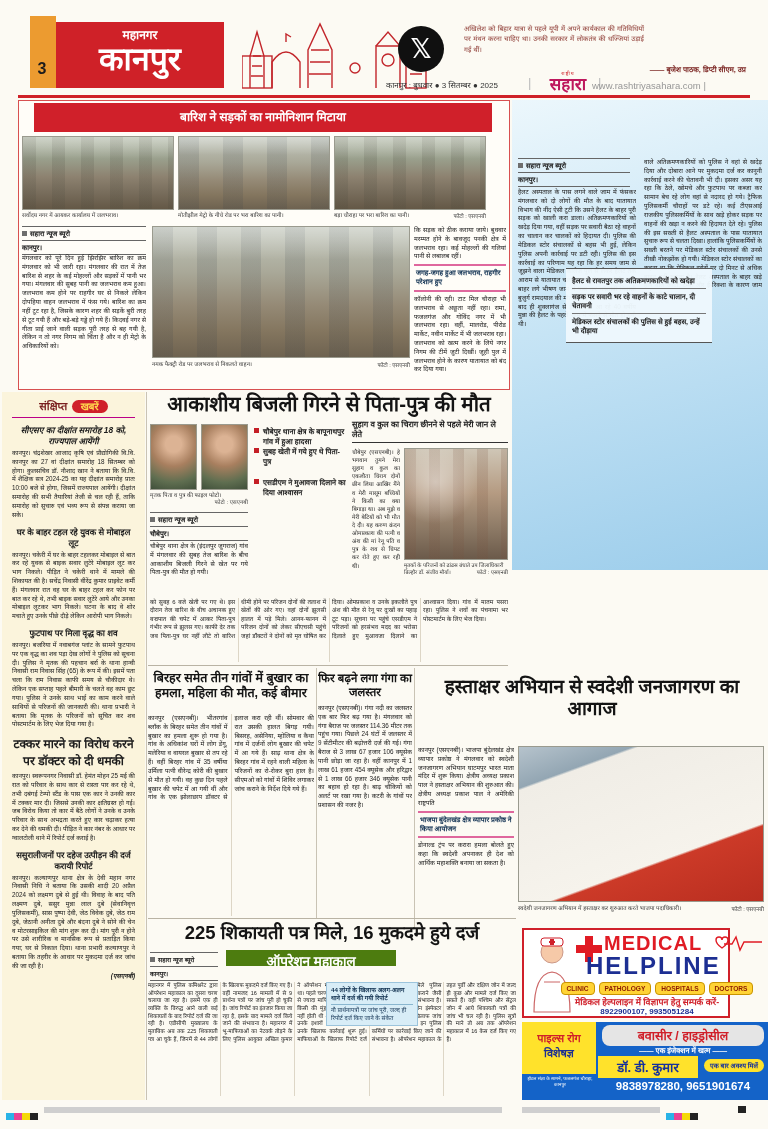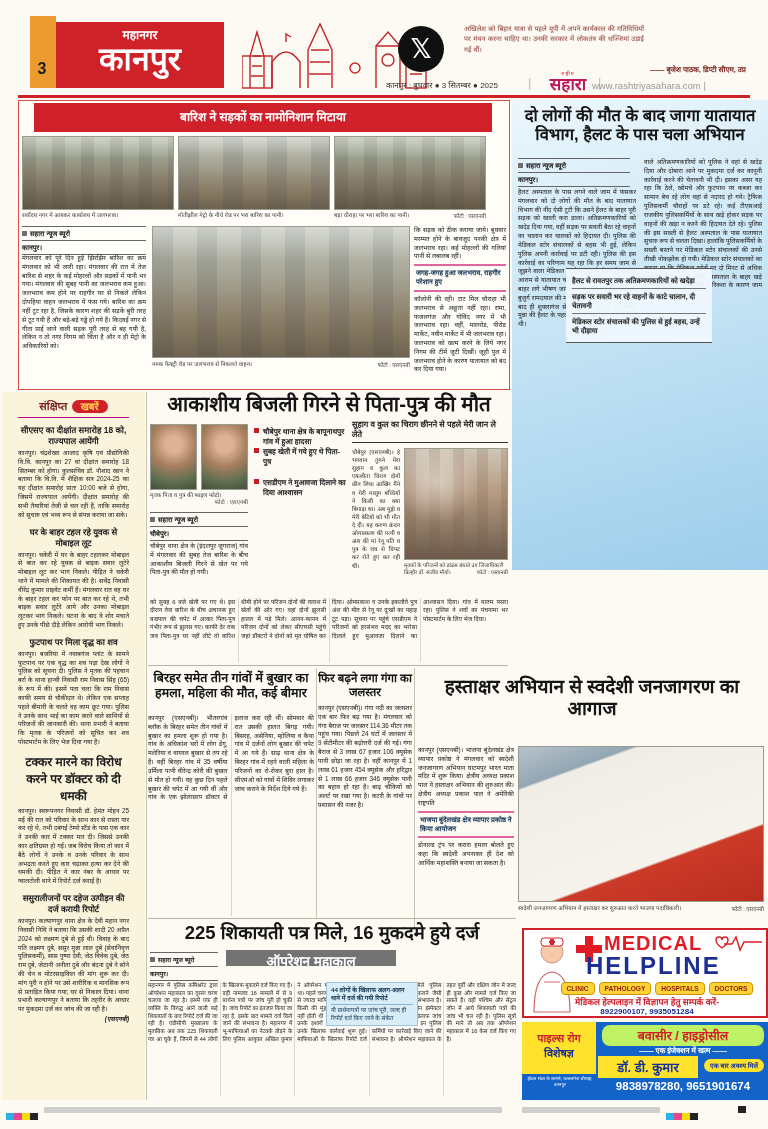--- a/index.html
+++ b/index.html
@@ -105,43 +105,42 @@
   <div class="t cap" style="left:152px;top:361px;width:190px;">नमक फैक्ट्री रोड पर जलभराव से निकलते वाहन।</div>
   <div class="t credit" style="left:352px;top:361px;width:58px;">फोटो : एसएनबी</div>
 
   <div class="t" style="left:414px;top:226px;width:92px;height:160px;overflow:hidden;">
     <div class="bt">कि सड़क को ठीक कराया जाये। बुधवार मरम्मत होने के बावजूद पनकी क्षेत्र में जलभराव रहा। कई मोहल्लों की गलियां पानी से लबालब रहीं।</div>
     <div class="hbox" style="margin:3px 0;">जगह-जगह हुआ जलभराव, राहगीर परेशान हुए</div>
     <div class="bt">कॉलोनी की रही। टाट मिल चौराहा भी जलभराव से अछूता नहीं रहा। रामा, फजलगंज और गोविंद नगर में भी जलभराव रहा। वहीं, मालरोड, पीरोड मार्केट, नवीन मार्केट में भी जलभराव रहा। जलभराव को खत्म करने के लिये नगर निगम की टीमें जुटी दिखीं। जूही पुल में जलभराव होने के कारण यातायात को बंद कर दिया गया।</div>
   </div>
 
   <div class="t" style="left:512px;top:100px;width:256px;height:470px;background:linear-gradient(165deg,#ecf7fc 0%,#c6e4f5 45%,#9ccdeb 100%);"></div>
-  <div class="t hl" style="left:518px;top:106px;width:244px;font-size:16.5px;">दो लोगों की मौत के बाद जागा यातायात विभाग, हैलट के पास चला अभियान</div>
   <div class="t byline" style="left:518px;top:158px;width:112px;">
     <div class="byrow">
         <span class="sq"></span>
         <span>सहारा न्यूज ब्यूरो</span>
       </div>
     <div class="bycity">कानपुर।</div>
   </div>
   <div class="t bt" style="left:518px;top:188px;width:118px;height:374px;">हैलट अस्पताल के पास लगने वाले जाम में फंसकर मंगलवार को दो लोगों की मौत के बाद यातायात विभाग की नींद ऐसी टूटी कि उसने हैलट के बाहर पूरी सड़क को खाली करा डाला। अतिक्रमणकारियों को खदेड़ दिया गया, वहीं सड़क पर सवारी बैठा रहे वाहनों का चालान कर चालकों को हिदायत दी। पुलिस की मेडिकल स्टोर संचालकों से बहस भी हुई, लेकिन पुलिस अपनी कार्रवाई पर डटी रही। पुलिस की इस कार्रवाई का परिणाम यह रहा कि हर समय जाम से जूझने वाला मेडिकल कालेज पुल से लेकर हैलट तक आराम से यातायात चलता रहा। सोमवार को हैलट के बाहर लगे भीषण जाम में फंस कर कौशांबी निवासी बुजुर्ग रामदयाल की मौत हो गई थी। करीब 20 मिनट बाद ही शुक्लागंज से इलाज को आ रहे 40 वर्षीय मुन्ना की हैलट के पहले जाम में फंसने से मौत हो गयी थी।</div>
   <div class="t bt" style="left:644px;top:158px;width:118px;height:404px;">वाले अतिक्रमणकारियों को पुलिस ने वहां से खदेड़ दिया और दोबारा आने पर मुकदमा दर्ज कर कानूनी कार्रवाई करने की चेतावनी भी दी। इसका असर यह रहा कि ठेले, खोमचे और फुटपाथ पर कब्जा कर सामान बेच रहे लोग वहां से नदारद हो गये। ट्रैफिक पुलिसकर्मी चौराहों पर डटे रहे। कई टीएसआई राजकीय पुलिसकर्मियों के साथ खड़े होकर सड़क पर वाहनों की खड़ा न करने की हिदायत देते रहे। पुलिस की इस सख्ती से हैलट अस्पताल के पास यातायात सुचारु रूप से चलता दिखा। हालांकि पुलिसकर्मियों के सख्ती बरतने पर मेडिकल स्टोर संचालकों की उनसे तीखी नोकझोंक हो गयी। मेडिकल स्टोर संचालकों का कहना था कि मेडिकल स्टोरों पर दो मिनट से अधिक वाहन नहीं रुकता है। हैलट अस्पताल के बाहर खड़े होने वाले ऑटो, टेम्पो और ई-रिक्शा के कारण जाम लगता है।</div>
   <div class="t" style="left:566px;top:268px;width:146px;background:rgba(238,248,253,.96);border-top:1.5px solid #555;border-bottom:1.5px solid #555;padding:4px 6px;">
     <div style="font-size:7px;font-weight:bold;border-bottom:1px solid #777;padding:3px 0;">हैलट से रावतपुर तक अतिक्रमणकारियों को खदेड़ा</div>
     <div style="font-size:7px;font-weight:bold;border-bottom:1px solid #777;padding:3px 0;">सड़क पर सवारी भर रहे वाहनों के काटे चालान, दी चेतावनी</div>
     <div style="font-size:7px;font-weight:bold;padding:3px 0;">मेडिकल स्टोर संचालकों की पुलिस से हुई बहस, उन्हें भी दौड़ाया</div>
   </div>
 
-  <div class="t" style="left:2px;top:392px;width:143px;height:708px;background:#fbf4dc;padding:4px 16px;">
+  <div class="t" style="left:2px;top:392px;width:143px;height:708px;background:#fbf4dc;padding:4px 10px;">
     <div style="text-align:center;border-bottom:1px solid #b08;padding-bottom:3px;">
       <span style="font-size:11px;font-weight:bold;color:#7a1f1f;">संक्षिप्त</span>
       <span style="font-size:10px;font-weight:bold;color:#ffd84d;background:#d0202a;border-radius:9px;padding:1px 9px;">खबरें</span>
     </div>
     <div>
-      <div style="font-size:8.4px;font-weight:bold;text-align:center;margin:6px 0 3px;">सीएसए का दीक्षांत समारोह 18 को, राज्यपाल आयेंगी</div>
+      <div style="font-size:8.4px;font-weight:bold;text-align:center;margin:6px 0 3px;font-style:italic;">सीएसए का दीक्षांत समारोह 18 को, राज्यपाल आयेंगी</div>
       <div class="bt">कानपुर। चंद्रशेखर आजाद कृषि एवं प्रौद्योगिकी वि.वि. कानपुर का 27 वां दीक्षांत समारोह 18 सितम्बर को होगा। कुलसचिव डॉ. नौशाद खान ने बताया कि वि.वि. में शैक्षिक सत्र 2024-25 का यह दीक्षांत समारोह प्रातः 10:00 बजे से होगा, जिसमें राज्यपाल आयेंगी। दीक्षांत समारोह की सभी तैयारियां तेजी से चल रही हैं, ताकि समारोह को सुचारु एवं भव्य रूप से संपन्न कराया जा सके।</div>
     </div>
     <div>
       <div style="font-size:8.4px;font-weight:bold;text-align:center;margin:6px 0 3px;">घर के बाहर टहल रहे युवक से मोबाइल लूट</div>
       <div class="bt">कानपुर। चकेरी में घर के बाहर टहलकर मोबाइल से बात कर रहे युवक से बाइक सवार लुटेरे मोबाइल लूट कर भाग निकले। पीड़ित ने चकेरी थाने में मामले की शिकायत की है। सचेंद्र निवासी वीरेंद्र कुमार प्राइवेट कर्मी हैं। मंगलवार रात वह घर के बाहर टहल कर फोन पर बात कर रहे थे, तभी बाइक सवार लुटेरे आये और उनका मोबाइल लूटकर भाग निकले। घटना के बाद वे शोर मचाते हुए उनके पीछे दौड़े लेकिन आरोपी भाग निकले।</div>
     </div>
     <div>
       <div style="font-size:8.4px;font-weight:bold;text-align:center;margin:6px 0 3px;">फुटपाथ पर मिला वृद्ध का शव</div>
       <div class="bt">कानपुर। बजरिया में नवाबगंज प्लांट के सामने फुटपाथ पर एक वृद्ध का शव पड़ा देख लोगों ने पुलिस को सूचना दी। पुलिस ने मृतक की पहचान बर्रा के थाना हान्वी निवासी राम निवास सिंह (65) के रूप में की। इसमें पता चला कि राम निवास काफी समय से चौकीदार थे। लेकिन एक सप्ताह पहले बीमारी के चलते वह काम छूट गया। पुलिस ने उनके साथ भाई का काम करने वाले साथियों से परिजनों की जानकारी की। थाना प्रभारी ने बताया कि मृतक के परिजनों को सूचित कर शव पोस्टमार्टम के लिए भेज दिया गया है।</div>
     </div>
@@ -216,28 +215,28 @@
 
   <div class="t hline" style="left:148px;top:918px;width:368px;"></div>
   <div class="t hl" style="left:148px;top:922px;width:368px;font-size:18.5px;">225 शिकायती पत्र मिले, 16 मुकदमे हुये दर्ज</div>
   <div class="t byline" style="left:150px;top:952px;width:68px;font-size:6.2px;">
     <div class="byrow">
         <span class="sq"></span>
         <span>सहारा न्यूज ब्यूरो</span>
       </div>
     <div class="bycity">कानपुर।</div>
   </div>
-  <div class="t hl" style="left:226px;top:950px;width:170px;height:16px;background:#737373;color:#fff;font-size:13.5px;line-height:24px;">ऑपरेशन महाकाल</div>
+  <div class="t hl" style="left:226px;top:950px;width:170px;height:16px;background:#4d7c0f;color:#fff;font-size:13.5px;line-height:24px;">ऑपरेशन महाकाल</div>
   <div class="t bt cols5" style="left:148px;top:982px;width:368px;height:114px;font-size:5.5px;">महानगर में पुलिस कमिश्नरेट द्वारा ऑपरेशन महाकाल का दूसरा चरण चलाया जा रहा है। इसमें एक ही व्यक्ति के विरुद्ध आने वाली कई शिकायतों के बाद रिपोर्ट दर्ज की जा रही है। एडीसीपी मुख्यालय के मुताबिक अब तक 225 शिकायती पत्र आ चुके हैं, जिनमें से 44 लोगों के खिलाफ मुकदमे दर्ज किए गए हैं। वहीं नामजद 16 मामलों में से 9 प्रार्थना पत्रों पर जांच पूरी हो चुकी है। जांच रिपोर्ट का इंतजार किया जा रहा है, इसके बाद मामले दर्ज किये जाने की संभावना है। महानगर में भू-माफियाओं का नेटवर्क तोड़ने के लिए पुलिस आयुक्त अखिल कुमार ने ऑपरेशन महाकाल शुरू किया था। पहले चरण में शहर के दो दर्जन से ज्यादा माफिया, जिनके खिलाफ किसी की मुंह खोलने की हिम्मत नहीं होती थी और पुलिस कर्मी भी उनके इशारों पर काम करते थे, उनके खिलाफ कार्रवाई शुरू हुई। माफियाओं के खिलाफ रिपोर्ट दर्ज होना, माफिया से मिले पुलिस कर्मियों को निलंबित कराने जैसी कार्रवाई जल्द होने की संभावना है। नेटवर्क से जुड़े हुए तीन इंस्पेक्टर और चार दरोगा के खिलाफ जांच चल रही है। जल्द ही इन पुलिस कर्मियों पर कार्रवाई किए जाने की संभावना है। ऑपरेशन महाकाल के तहत पूर्वी और दक्षिण जोन में जल्द ही कुछ और मामले दर्ज किए जा सकते हैं। वहीं पश्चिम और सेंट्रल जोन में आये शिकायती पत्रों की जांच भी चल रही है। पुलिस सूत्रों की माने तो अब तक ऑपरेशन महाकाल में 16 केस दर्ज किए गए हैं।</div>
   <div class="t" style="left:326px;top:982px;width:92px;background:#d8edf7;border:1px solid #9cc4dc;padding:3px 4px;">
     <div style="font-size:6.2px;font-weight:bold;color:#10304f;border-bottom:1px solid #89b6cf;padding-bottom:2px;margin-bottom:2px;line-height:1.3;">44 लोगों के खिलाफ अलग-अलग थाने में दर्ज की गयी रिपोर्ट</div>
     <div style="font-size:5.9px;color:#123253;line-height:1.3;">नौ प्रार्थनापत्रों पर जांच पूरी, जल्द ही रिपोर्ट दर्ज किए जाने के संकेत</div>
   </div>
 
-  <div class="t" style="left:522px;top:928px;width:246px;height:90px;background:#fff;border:2px solid #d0202a;">
+  <div class="t" style="left:522px;top:928px;width:208px;height:90px;background:#fff;border:2px solid #d0202a;">
     <svg class="t" style="left:2px;top:4px;" width="52" height="80" viewBox="0 0 52 80">
       <circle cx="26" cy="18" r="11" fill="#f6c9a8" stroke="#c98" stroke-width="1"></circle>
       <rect x="15" y="4" width="22" height="8" rx="3" fill="#fff" stroke="#d0202a" stroke-width="1"></rect>
       <rect x="24" y="5" width="4" height="6" fill="#d0202a"></rect>
         <rect x="23" y="7" width="6" height="2" fill="#d0202a"></rect>
       <path d="M8,78 Q8,40 26,38 Q44,40 44,78 Z" fill="#fff" stroke="#c66" stroke-width="1.2"></path>
       <path d="M18,48 h16" stroke="#c66" stroke-width="1"></path>
     </svg>
     <svg class="t" style="left:52px;top:6px;" width="26" height="26" viewBox="0 0 26 26">
       <rect x="9" y="0" width="8" height="26" fill="#e01b24"></rect>
@@ -258,21 +257,21 @@
     <div class="t" style="left:10px;top:66px;width:226px;text-align:center;font-size:8.8px;font-weight:bold;color:#d0202a;">मेडिकल हेल्पलाइन में विज्ञापन हेतु सम्पर्क करें-</div>
     <div class="t" style="left:10px;top:77px;width:226px;text-align:center;font-size:8px;font-weight:bold;color:#1d2f93;">8922900107, 9935051284</div>
   </div>
 
   <div class="t" style="left:522px;top:1022px;width:246px;height:78px;background:#1463c8;">
     <div class="t" style="left:0;top:0;width:74px;height:52px;background:#ffe22b;text-align:center;">
       <div style="font-size:11px;font-weight:bold;color:#d0202a;margin-top:8px;">पाइल्स रोग</div>
       <div style="font-size:11px;font-weight:bold;color:#1d2f93;">विशेषज्ञ</div>
     </div>
     <div class="t" style="left:2px;top:54px;width:72px;font-size:4.6px;color:#fff;text-align:center;line-height:1.3;">होटल संज्ञा के सामने, फजलगंज चौराहा, कानपुर</div>
-    <div class="t" style="left:80px;top:3px;width:162px;background:#bef264;border-radius:8px;text-align:center;font-size:12.5px;font-weight:bold;color:#d0202a;padding:2px 0;">बवासीर / हाइड्रोसील</div>
+    <div class="t" style="left:80px;top:3px;width:162px;background:#e5e5e5;border-radius:8px;text-align:center;font-size:12.5px;font-weight:bold;color:#d0202a;padding:2px 0;">बवासीर / हाइड्रोसील</div>
     <div class="t" style="left:80px;top:23px;width:162px;text-align:center;font-size:7.3px;font-weight:bold;color:#fff;">—— एक इंजेक्शन में खत्म ——</div>
     <div class="t" style="left:76px;top:34px;width:100px;background:#ffe22b;text-align:center;font-size:13px;font-weight:bold;color:#15309c;padding:2px 0;">डॉ. डी. कुमार</div>
     <div class="t" style="left:182px;top:37px;width:60px;background:#ffe22b;border-radius:9px;text-align:center;font-size:6.6px;font-weight:bold;color:#15309c;padding:2px 0;">एक बार अवश्य मिलें</div>
     <div class="t" style="left:80px;top:58px;width:162px;text-align:center;font-size:11.5px;font-weight:bold;color:#fff;">9838978280, 9651901674</div>
   </div>
 
   <div class="t" style="left:6px;top:1106px;">
     <span class="mark" style="background:#2ab3e6;"></span><span class="mark" style="background:#e84393;"></span><span class="mark" style="background:#f5d90a;"></span><span class="mark" style="background:#232323;"></span>
   </div>
   <div class="t" style="left:44px;top:1107px;width:458px;height:6px;background:#cfcfcf;"></div>

